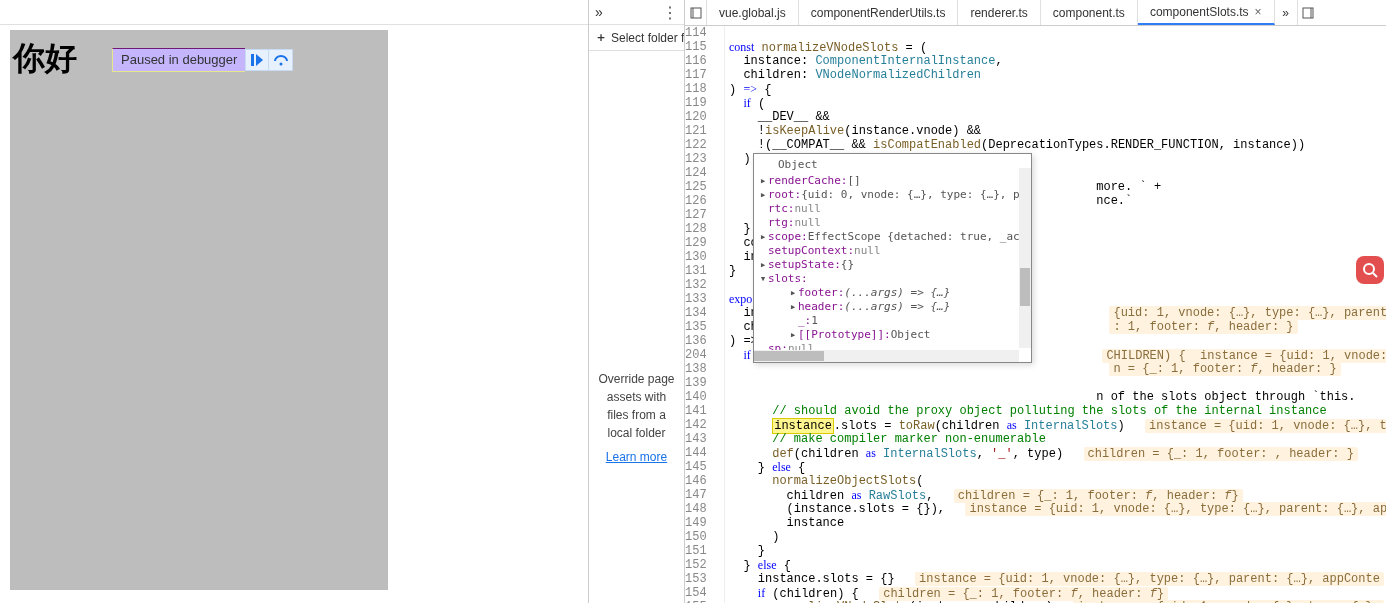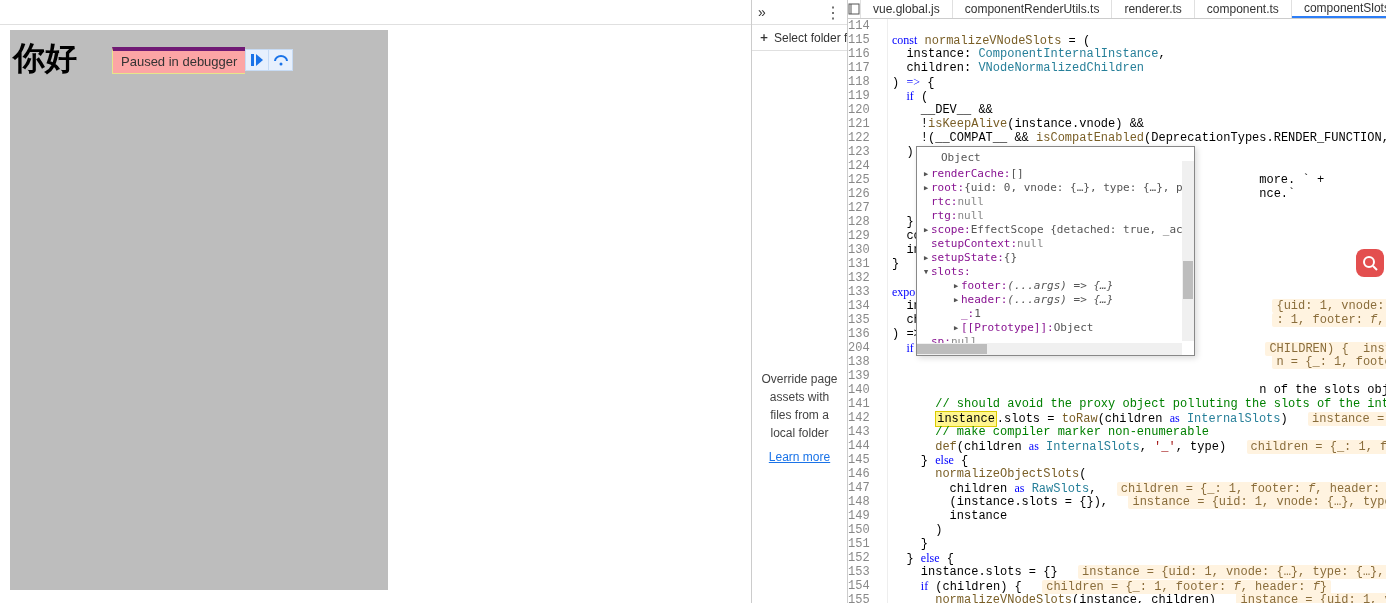--- a/index.html
+++ b/index.html
@@ -1,41 +1,41 @@
 <!DOCTYPE html>
 <html><head>
 <meta charset="utf-8">
 <style>
 * { margin: 0; padding: 0; box-sizing: border-box; }
 body { font-family: "Segoe UI", Arial, sans-serif; font-size: 12px; background: #fff; overflow: hidden; width: 1386px; height: 603px; position: relative; }
 .root { display: flex; width: 100%; height: 100%; }
 
 
-.browser-pane { width: 752px; height: 100%; border-right: 1px solid #ccc; position: relative; background: #fff; }
+.browser-pane { width: 589px; height: 100%; border-right: 1px solid #ccc; position: relative; background: #fff; }
 .browser-chrome { height: 25px; background: #fff; border-bottom: 1px solid #e0e0e0; }
 .page-body { position: absolute; top: 30px; left: 10px; width: 378px; height: 560px; background: #BDBDBD; }
 .page-text { position: absolute; top: 37px; left: 13px; font-size: 32px; font-weight: 700; color: #000; }
 .debugger-bar { position: absolute; top: 48px; left: 112px; height: 24px; display: flex; align-items: center; }
-.debugger-label { background: #fca5a5; border-left:1px solid #e6e68a; border-top:4px solid #701a75; border-bottom:1px solid #e6e68a; color: #333; padding: 2px 8px; font-size: 13px; line-height: 18px; }
+.debugger-label { background: #c4b5fd; border-left:1px solid #e6e68a; border-top:1px solid #701a75; border-bottom:1px solid #e6e68a; color: #333; padding: 2px 8px; font-size: 13px; line-height: 18px; }
 .debugger-btn { background: #e7f0fd; border:1px solid #c7dbf4; color: #1a73e8; width: 24px; height: 22px; display:flex; align-items:center; justify-content:center; cursor:pointer; }
 .debugger-btn + .debugger-btn { border-left:none; }
 
 
 .sources-pane { width: 96px; height: 100%; border-right:1px solid #ccc; display:flex; flex-direction:column; position:relative; }
 .sources-header { height:25px; border-bottom:1px solid #e0e0e0; display:flex; align-items:center; justify-content:flex-start; padding-left:6px; gap:6px; color:#333; }
 .double-chevron { font-size:14px; color:#333; cursor:pointer; }
 .kebab { font-size:16px; color:#555; cursor:pointer; margin-left:auto; margin-right:6px; }
 .folder-row { display:flex; align-items:center; gap:4px; padding:4px 6px; border-bottom:1px solid #e0e0e0; color:#333; white-space:nowrap; overflow:hidden; }
 .plus { color:#333; font-weight:700; }
 .override-box { text-align:center; color:#444; font-size:12px; line-height:18px; padding:0 8px; position:absolute; top:370px; left:0; right:0; }
 .override-box a { color:#1a73e8; text-decoration:underline; cursor:pointer; display:block; margin-top:6px; }
 
 
 .code-pane { flex:1; display:flex; flex-direction:column; position:relative; overflow:hidden; }
-.tabs-row { height:19px; border-bottom:1px solid #ccc; display:flex; align-items:stretch; overflow:hidden; }
+.tabs-row { height:26px; border-bottom:1px solid #ccc; display:flex; align-items:stretch; overflow:hidden; }
 .tab-side { width:22px; display:flex; align-items:center; justify-content:center; border-right:1px solid #e0e0e0; cursor:pointer; }
 .tab-side.right { border-right:none; border-left:1px solid #e0e0e0; }
 .tab { display:flex; align-items:center; padding:0 12px; border-right:1px solid #e0e0e0; cursor:pointer; white-space:nowrap; color:#333; }
 .tab.active { border-bottom:2px solid #2d7ef7; }
 .tab .close { margin-left:6px; color:#666; font-size:12px; }
 .more-tabs { width:22px; display:flex; align-items:center; justify-content:center; cursor:pointer; color:#333; }
 
 .code-body { flex:1; position:relative; font-family: Consolas, "Courier New", monospace; font-size:12px; line-height:14px; overflow:hidden; }
 .code-line { display:flex; height:14px; white-space:pre; }
 .gutter { width:40px; color:#888; padding-right:8px; flex-shrink:0; border-right:1px solid #eee; margin-right:4px; }

